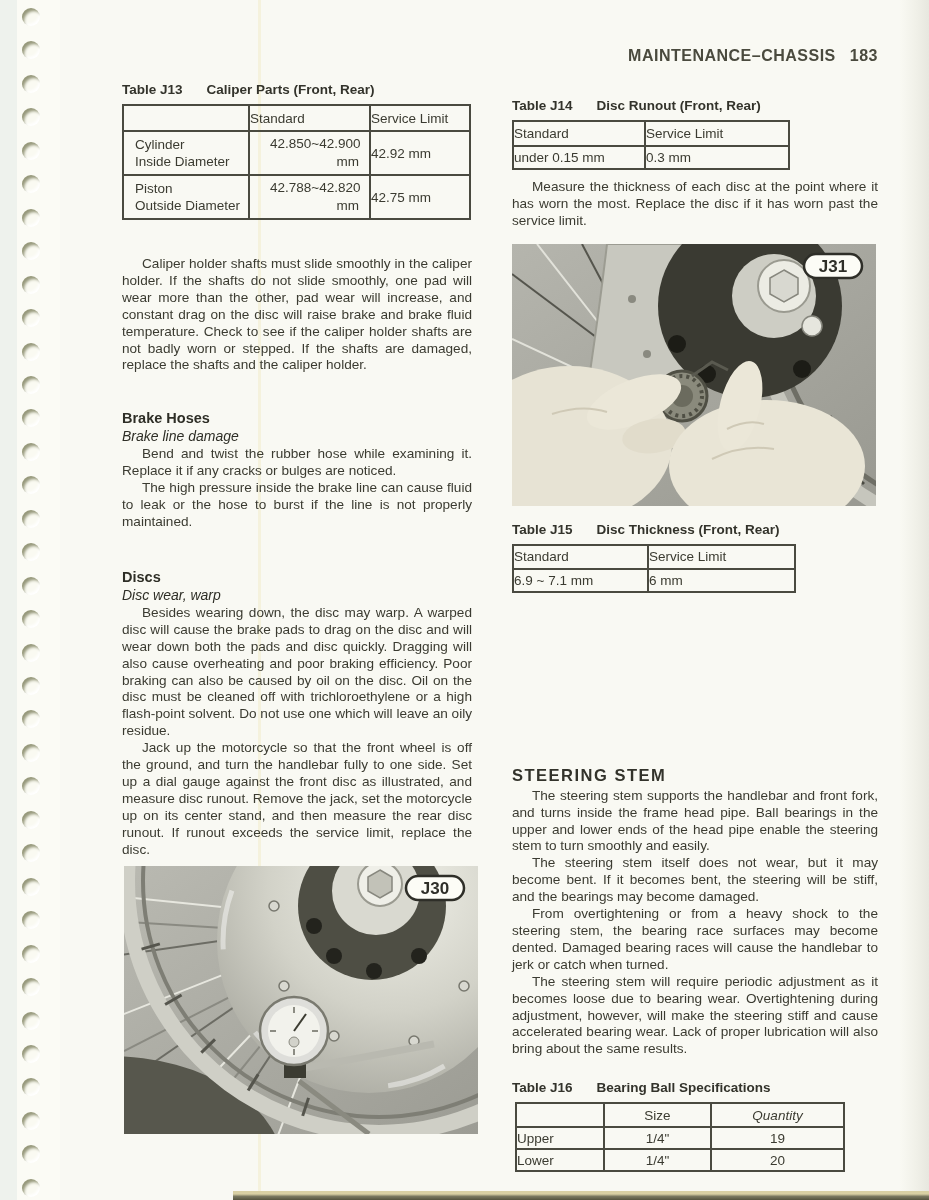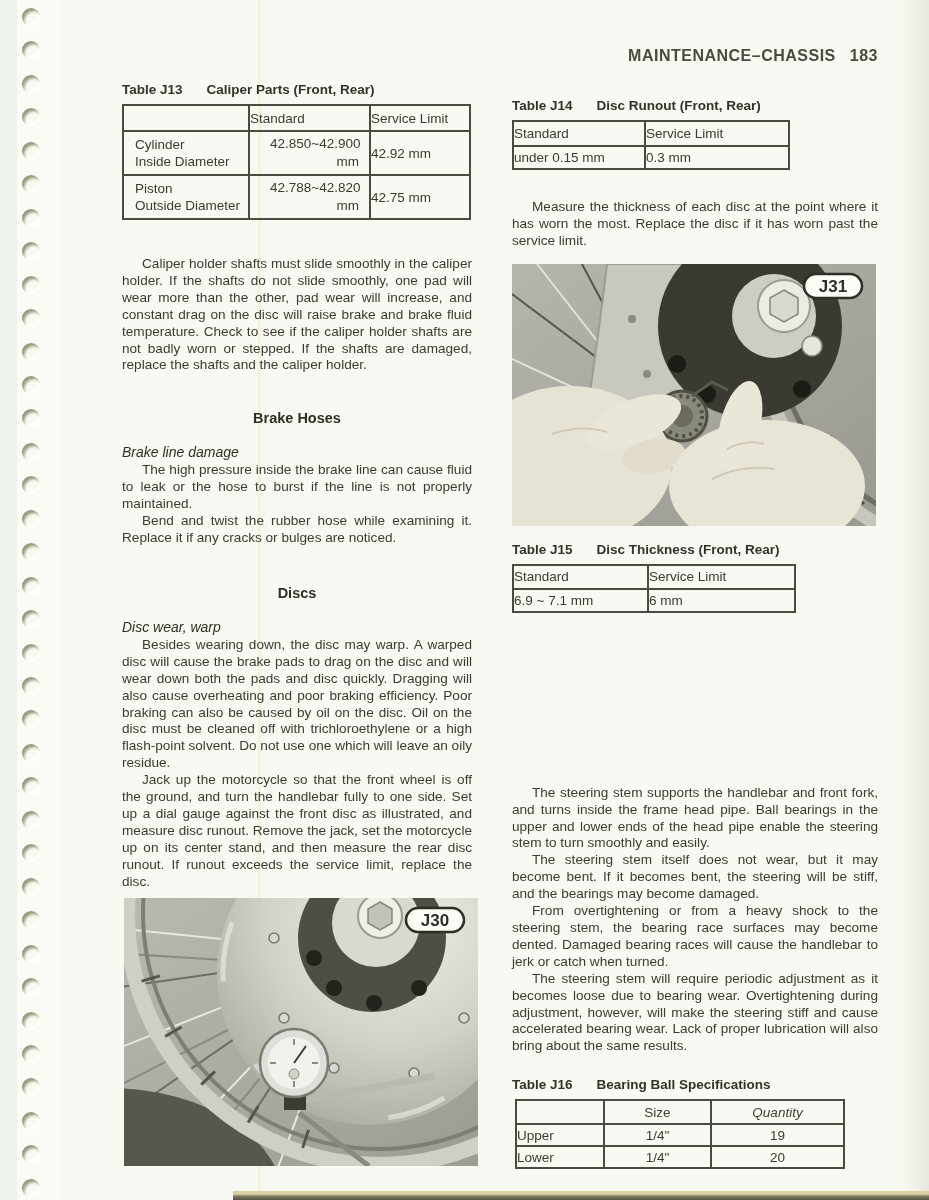--- a/index.html
+++ b/index.html
@@ -26,21 +26,21 @@
   table.spec td{border:2px solid #4a4a40;padding:0;vertical-align:middle;overflow:hidden;}
   td.pl{padding-left:11px;}
   td.pl2{padding-left:15px;}
   td.pl3{padding-left:32px;}
   td.ctr{text-align:center;}
   .two-line{white-space:pre-line;line-height:17px;padding-left:11px;}
   .std-val{padding-left:20px;line-height:18px;}
   .std-unit{text-align:right;padding-right:10px;line-height:18px;}
   .qty-hdr{font-style:italic;font-weight:normal;}
   .para{margin:0;text-align:justify;text-indent:20px;font-size:13.6px;line-height:16.9px;}
-  .sec-head{margin:16px;font-weight:bold;font-size:14.5px;line-height:17px;color:#2e2e26;text-align:center;}
+  .sec-head{margin:0;font-weight:bold;font-size:14.5px;line-height:17px;color:#2e2e26;}
   .sec-sub{margin:0;font-weight:normal;font-style:italic;font-size:14px;line-height:19px;color:#2e2e26;}
   .big-head{margin:0;font-weight:bold;font-size:16.5px;letter-spacing:1.5px;color:#33332b;line-height:20px;}
   .photo{position:relative;display:block;background:#a8a8a0;}
   .photo svg{display:block;}
 </style>
 </head>
 <body>
 
 <div class="page">
 
@@ -131,22 +131,22 @@
         <td class="pl2">42.75 mm</td>
       </tr>
     </tbody>
       </table>
 
     <p class="para" style="margin-top:36px">Caliper holder shafts must slide smoothly in the caliper holder.  If the shafts do not slide smoothly, one pad will wear more than the other, pad wear will increase, and constant drag on the disc will raise brake and brake fluid temperature.  Check to see if the caliper holder shafts are not badly worn or stepped.  If the shafts are damaged, replace the shafts and the caliper holder.</p>
 
     <div style="margin-top:36px">
       <p class="sec-head">Brake Hoses</p>
       <p class="sec-sub">Brake line damage</p>
+      <p class="para">Bend and twist the rubber hose while examining it. Replace it if any cracks or bulges are noticed.</p>
       <p class="para">The high pressure inside the brake line can cause fluid to leak or the hose to burst if the line is not properly maintained.</p>
-      <p class="para">Bend and twist the rubber hose while examining it. Replace it if any cracks or bulges are noticed.</p>
     </div>
 
     <div style="margin-top:38px">
       <p class="sec-head">Discs</p>
       <p class="sec-sub">Disc wear, warp</p>
       <p class="para">Besides wearing down, the disc may warp.  A warped disc will cause the brake pads to drag on the disc and will wear down both the pads and disc quickly.  Dragging will also cause overheating and poor braking efficiency. Poor braking can also be caused by oil on the disc.  Oil on the disc must be cleaned off with trichloroethylene or a high flash-point solvent.  Do not use one which will leave an oily residue.</p>
       <p class="para">Jack up the motorcycle so that the front wheel is off the ground, and turn the handlebar fully to one side.  Set up a dial gauge against the front disc as illustrated, and measure disc runout.  Remove the jack, set the motorcycle up on its center stand, and then measure the rear disc runout.  If runout exceeds the service limit, replace the disc.</p>
     </div>
 
     <div class="photo" style="width:354px;height:268px;margin:8px 0 0 2px">
@@ -247,21 +247,21 @@
         <td class="pl2">Standard</td>
         <td class="pl3">Service Limit</td>
       </tr>
       <tr style="height:23px">
         <td class="pl2">under 0.15 mm</td>
         <td class="pl3">0.3 mm</td>
       </tr>
     </tbody>
       </table>
 
-    <p class="para" style="margin-top:29px">Measure the thickness of each disc at the point where it has worn the most.  Replace the disc if it has worn past the service limit.</p>
+    <p class="para" style="margin-top:9px">Measure the thickness of each disc at the point where it has worn the most.  Replace the disc if it has worn past the service limit.</p>
 
     <div class="photo" style="width:364px;height:262px;margin-top:14px">
       <svg width="364" height="262" viewBox="0 0 364 262">
         <defs>
           <linearGradient id="bg31" x1="0" y1="0" x2="1" y2="1">
             <stop offset="0" stop-color="#b5b5ad"></stop>
               <stop offset="1" stop-color="#999991"></stop>
           </linearGradient>
         </defs>
         <rect width="364" height="262" fill="url(#bg31)"></rect>
@@ -335,20 +335,21 @@
         <td class="pl3">Service Limit</td>
       </tr>
       <tr style="height:23px">
         <td class="pl2">6.9 ~ 7.1 mm</td>
         <td class="pl3">6 mm</td>
       </tr>
     </tbody>
       </table>
 
     <div style="margin-top:172px">
+      <p class="big-head">STEERING STEM</p>
       <p class="para" style="margin-top:3px">The steering stem supports the handlebar and front fork, and turns inside the frame head pipe.  Ball bearings in the upper and lower ends of the head pipe enable the steering stem to turn smoothly and easily.</p>
       <p class="para">The steering stem itself does not wear, but it may become bent.  If it becomes bent, the steering will be stiff, and the bearings may become damaged.</p>
       <p class="para">From overtightening or from a heavy shock to the steering stem, the bearing race surfaces may become dented.  Damaged bearing races will cause the handlebar to jerk or catch when turned.</p>
       <p class="para">The steering stem will require periodic adjustment as it becomes loose due to bearing wear.  Overtightening during adjustment, however, will make the steering stiff and cause accelerated bearing wear.  Lack of proper lubrication will also bring about the same results.</p>
     </div>
 
     <div class="tbl-title" style="margin-top:22px">
       <span>Table J16</span>
       <span>Bearing Ball Specifications</span>
     </div>

